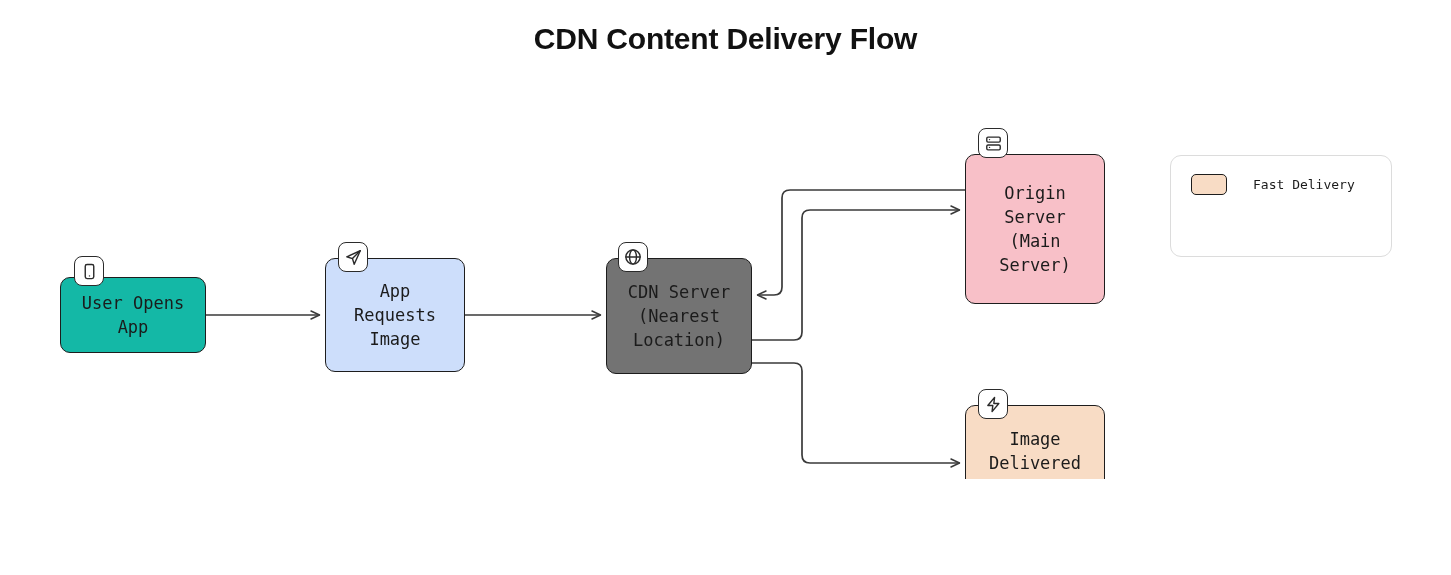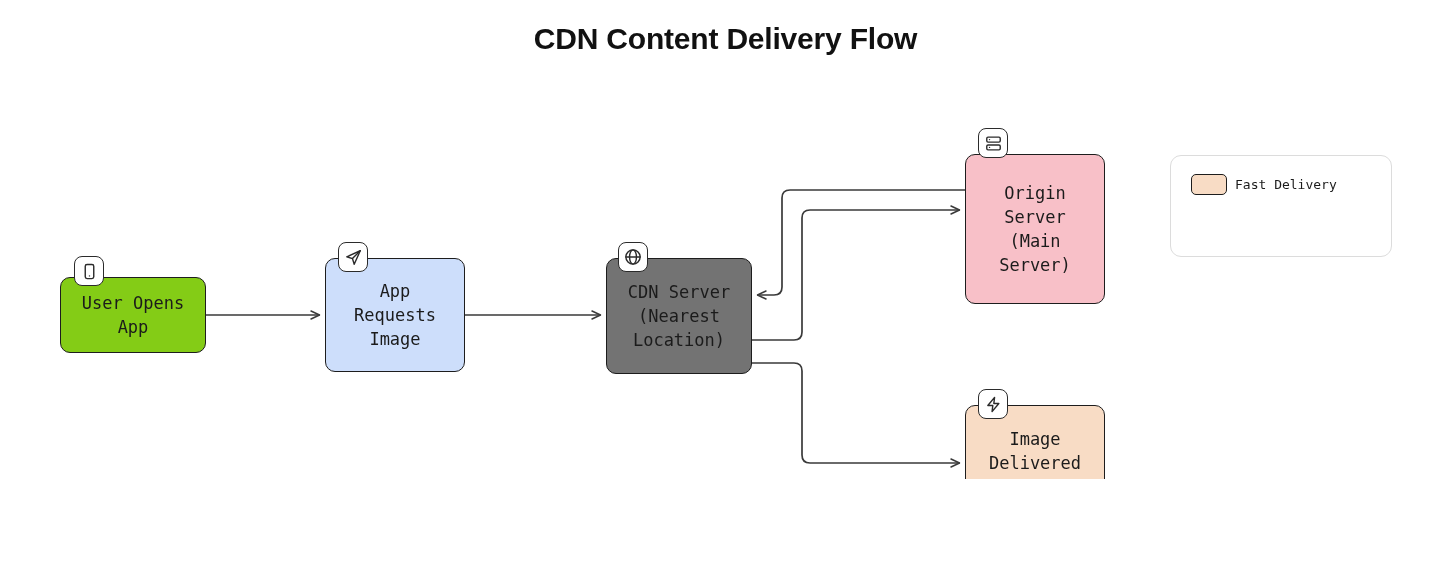--- a/index.html
+++ b/index.html
@@ -80,21 +80,21 @@
   .legend-row:last-child { margin-bottom: 0; }
   .swatch {
     width: 36px;
     height: 21px;
     box-sizing: border-box;
     border: 1.6px solid #1d1d1d;
     border-radius: 5px;
     flex: 0 0 auto;
   }
   .legend-label {
-    margin-left: 8px;
+    margin-left: 26px;
     font-family: "DejaVu Sans Mono", "Liberation Mono", monospace;
     font-size: 13px;
     color: #1b1b1b;
     white-space: nowrap;
   }
 </style>
 </head>
 <body>
 
 <div id="stage">
@@ -110,21 +110,21 @@
 
     <g fill="none" stroke="#3a3a3a" stroke-width="1.7" stroke-linecap="round" stroke-linejoin="round">
       <path d="M206,315 L319,315" marker-end="url(#arrow)"></path>
       <path d="M465,315 L600,315" marker-end="url(#arrow)"></path>
       <path d="M752,340 L794,340 Q802,340 802,332 L802,218 Q802,210 810,210 L959,210" marker-end="url(#arrow)"></path>
       <path d="M965,190 L790,190 Q782,190 782,198 L782,287 Q782,295 774,295 L758,295" marker-end="url(#arrow)"></path>
       <path d="M752,363 L794,363 Q802,363 802,371 L802,455 Q802,463 810,463 L959,463" marker-end="url(#arrow)"></path>
     </g>
   </svg>
 
-  <div class="node" style="left:60px; top:277px; width:146px; height:76px; background:#84cc16;">
+  <div class="node" style="left:60px; top:277px; width:146px; height:76px; background:#14b8a6;">
     <span>User Opens
 App</span>
   </div>
   <div class="badge" style="left:74px; top:256px;">
     <svg width="17" height="17" viewBox="0 0 24 24" fill="none" stroke="#2b2b2b" stroke-width="2" stroke-linecap="round" stroke-linejoin="round">
       <rect x="6" y="2" width="12" height="20" rx="2.5"></rect>
       <line x1="12" y1="18.2" x2="12.01" y2="18.2"></line>
     </svg>
   </div>
 

